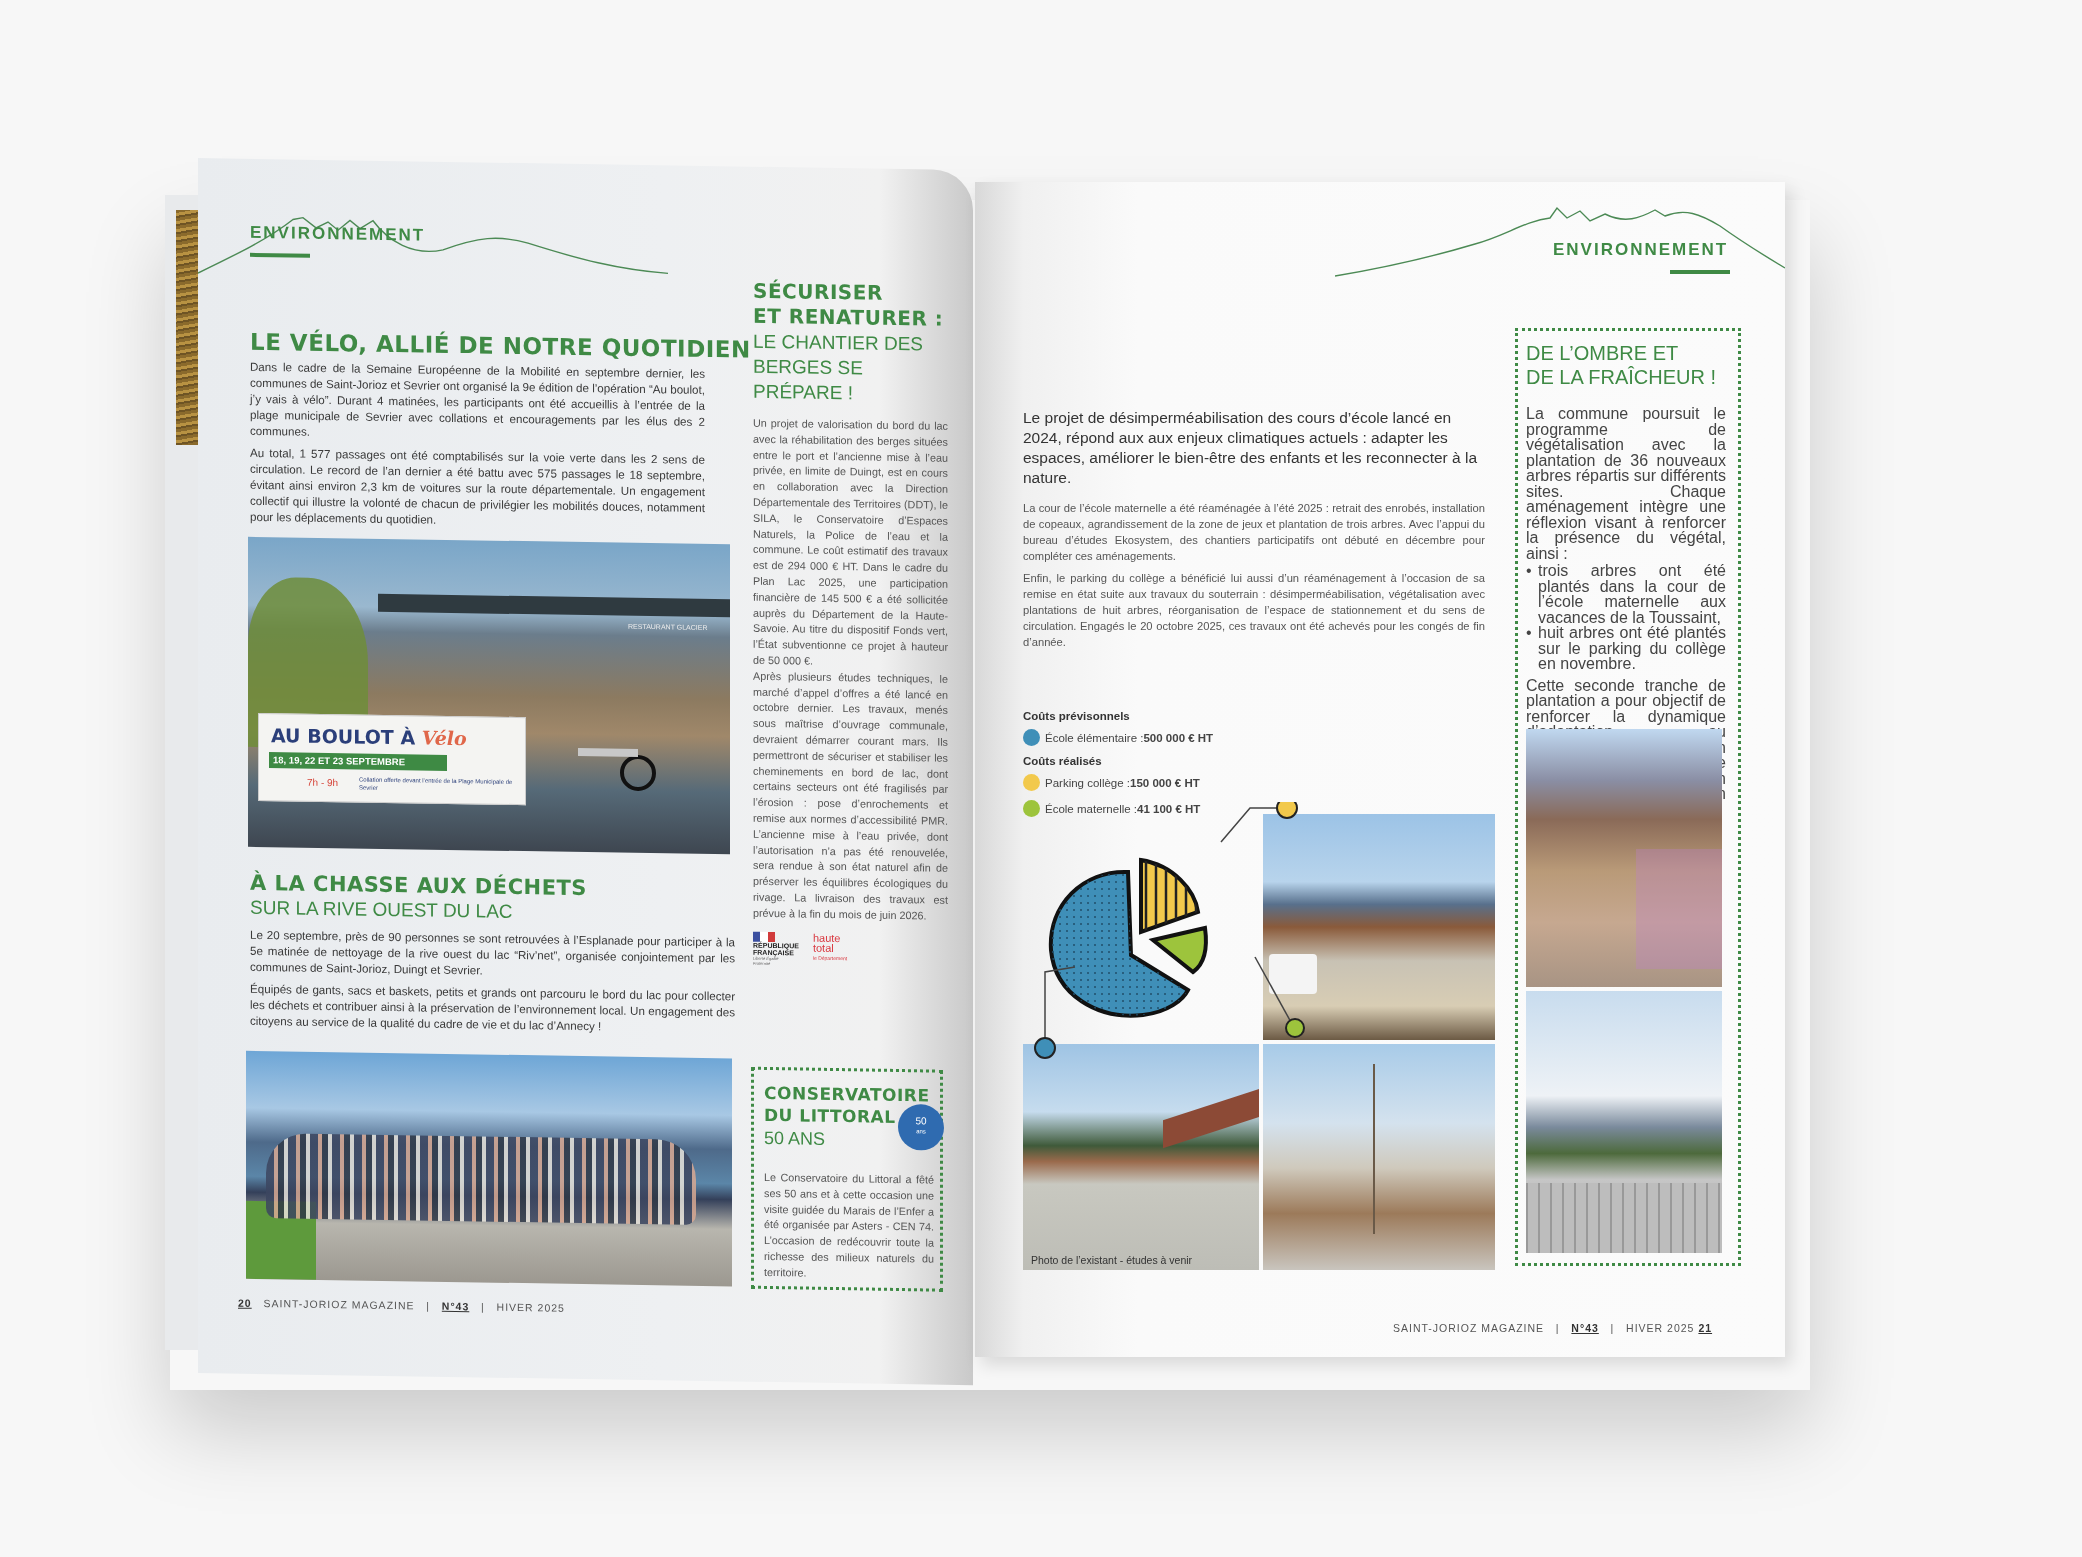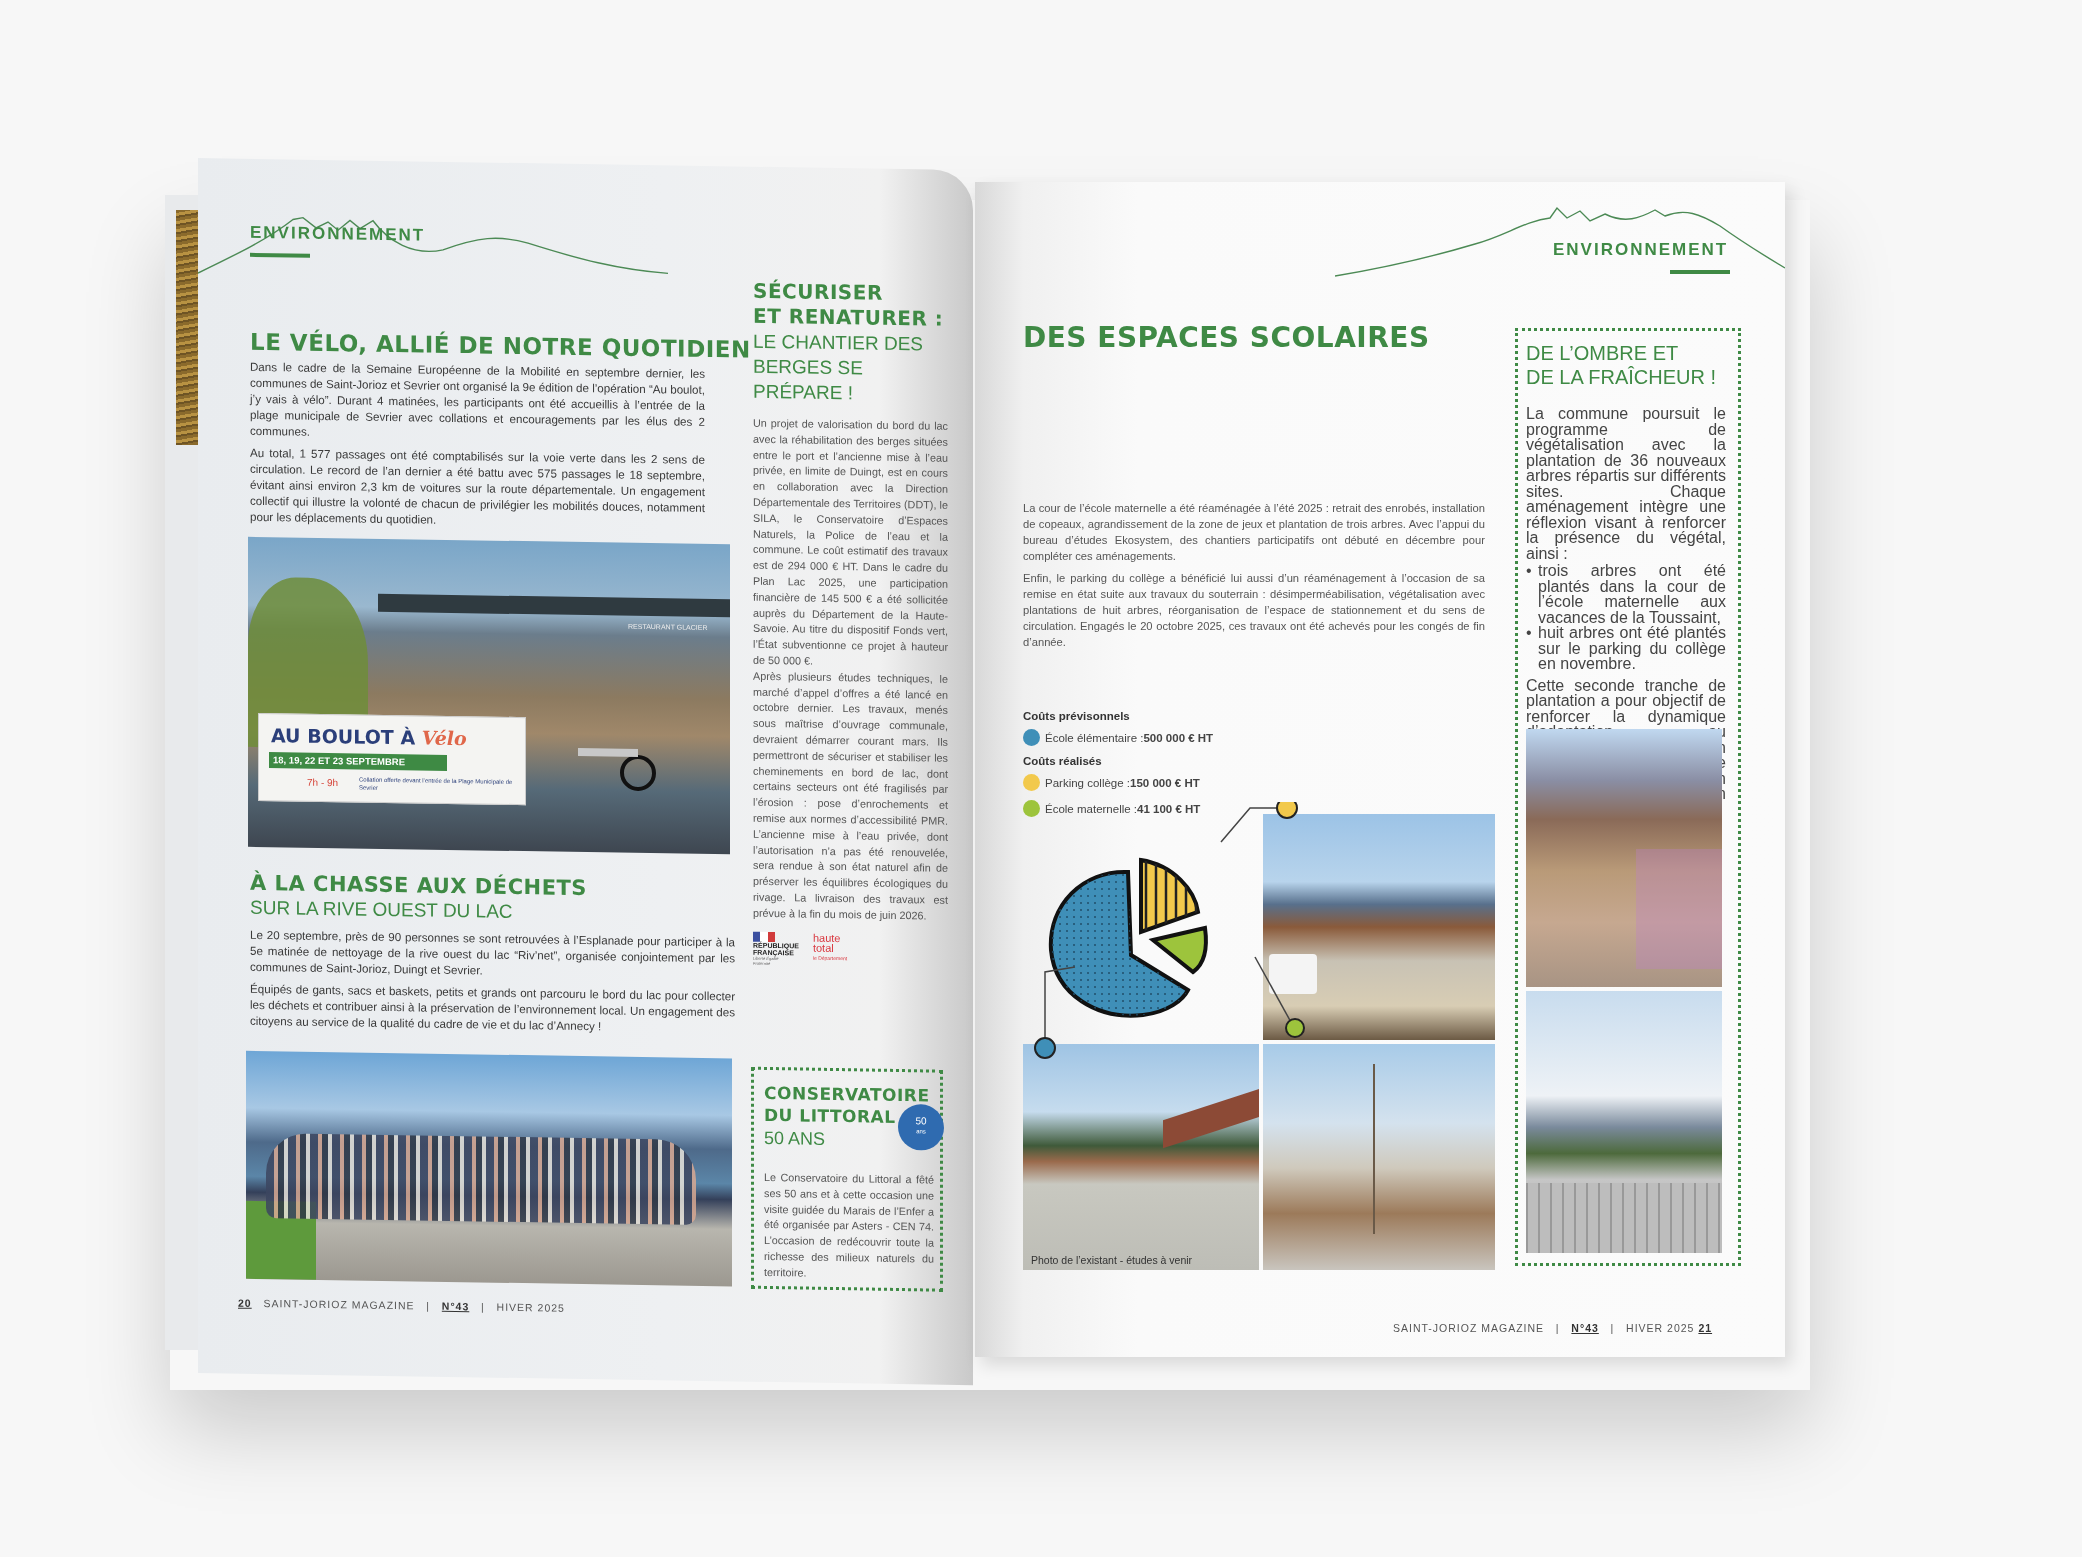--- a/index.html
+++ b/index.html
@@ -135,22 +135,22 @@
 </div>
 
 <div class="page page-right">
   <svg style="position:absolute;left:360px;top:14px" width="450" height="100">
     <path d="M0,80 C60,70 100,60 140,48 C170,40 190,25 215,22 L222,12 L232,22 L245,15 L255,25 L270,18 C290,28 305,22 320,14 L330,20 C350,12 365,18 385,30 C410,48 430,60 450,72" stroke="#4c8a55" stroke-width="1.4" fill="none"></path>
   </svg>
   <div class="section-tag" style="left:578px;top:58px">ENVIRONNEMENT</div>
   <div class="tag-bar" style="left:695px;top:88px"></div>
 
   <div style="position:absolute;left:48px;top:138px">
-    <div class="h-title" style="font-size:28px;line-height:36px">DES ESPACES SCOLAIRES</div>
-  </div>
+  </div>
+  <div style="position:absolute;left:48px;top:226px;width:462px;font-size:15.5px;line-height:20px;color:#333;text-align:left">Le projet de désimperméabilisation des cours d’école lancé en 2024, répond aux aux enjeux climatiques actuels : adapter les espaces, améliorer le bien-être des enfants et les reconnecter à la nature.</div>
   <div class="body-text" style="position:absolute;left:48px;top:318px;width:462px;font-size:11.2px;line-height:16px;color:#555">
     <p>La cour de l’école maternelle a été réaménagée à l’été 2025 : retrait des enrobés, installation de copeaux, agrandissement de la zone de jeux et plantation de trois arbres. Avec l’appui du bureau d’études Ekosystem, des chantiers participatifs ont débuté en décembre pour compléter ces aménagements.</p>
     <p>Enfin, le parking du collège a bénéficié lui aussi d’un réaménagement à l’occasion de sa remise en état suite aux travaux du souterrain : désimperméabilisation, végétalisation avec plantations de huit arbres, réorganisation de l’espace de stationnement et du sens de circulation. Engagés le 20 octobre 2025, ces travaux ont été achevés pour les congés de fin d’année.</p>
   </div>
 
   <div style="position:absolute;left:48px;top:522px">
     <div class="legend-head">Coûts prévisonnels</div>
     <div class="legend-row">
       <span class="legend-dot" style="background:#3f8fb8"></span>
       <span>École élémentaire : </span>

